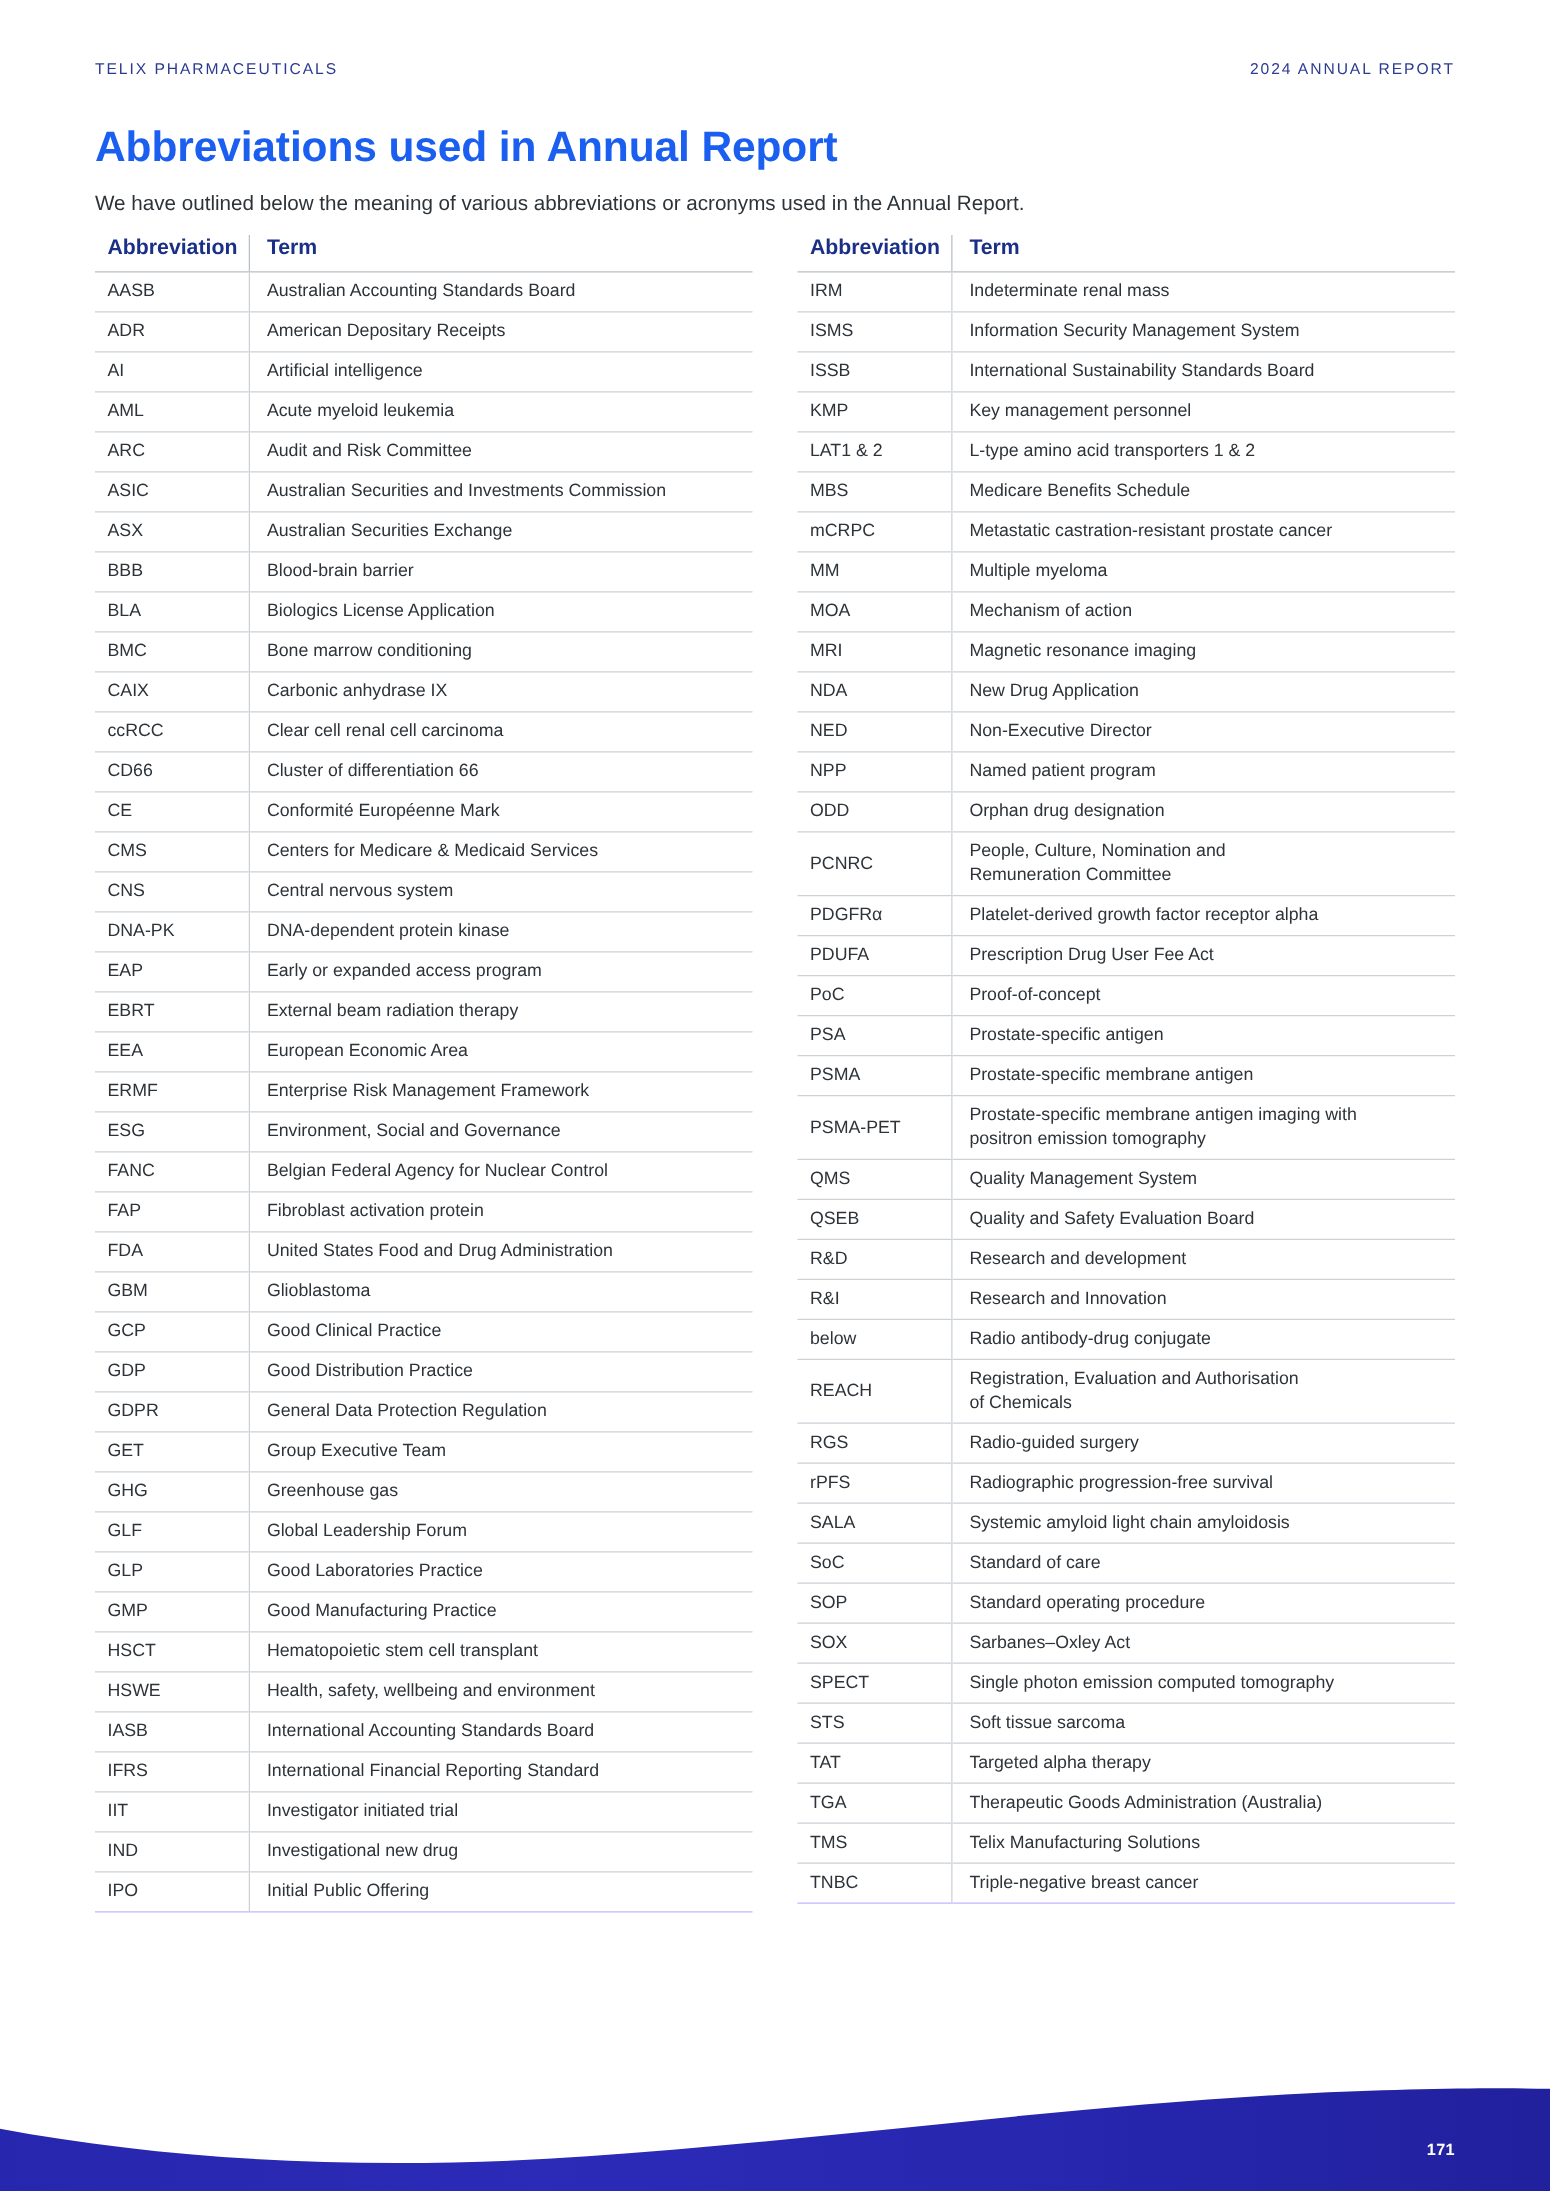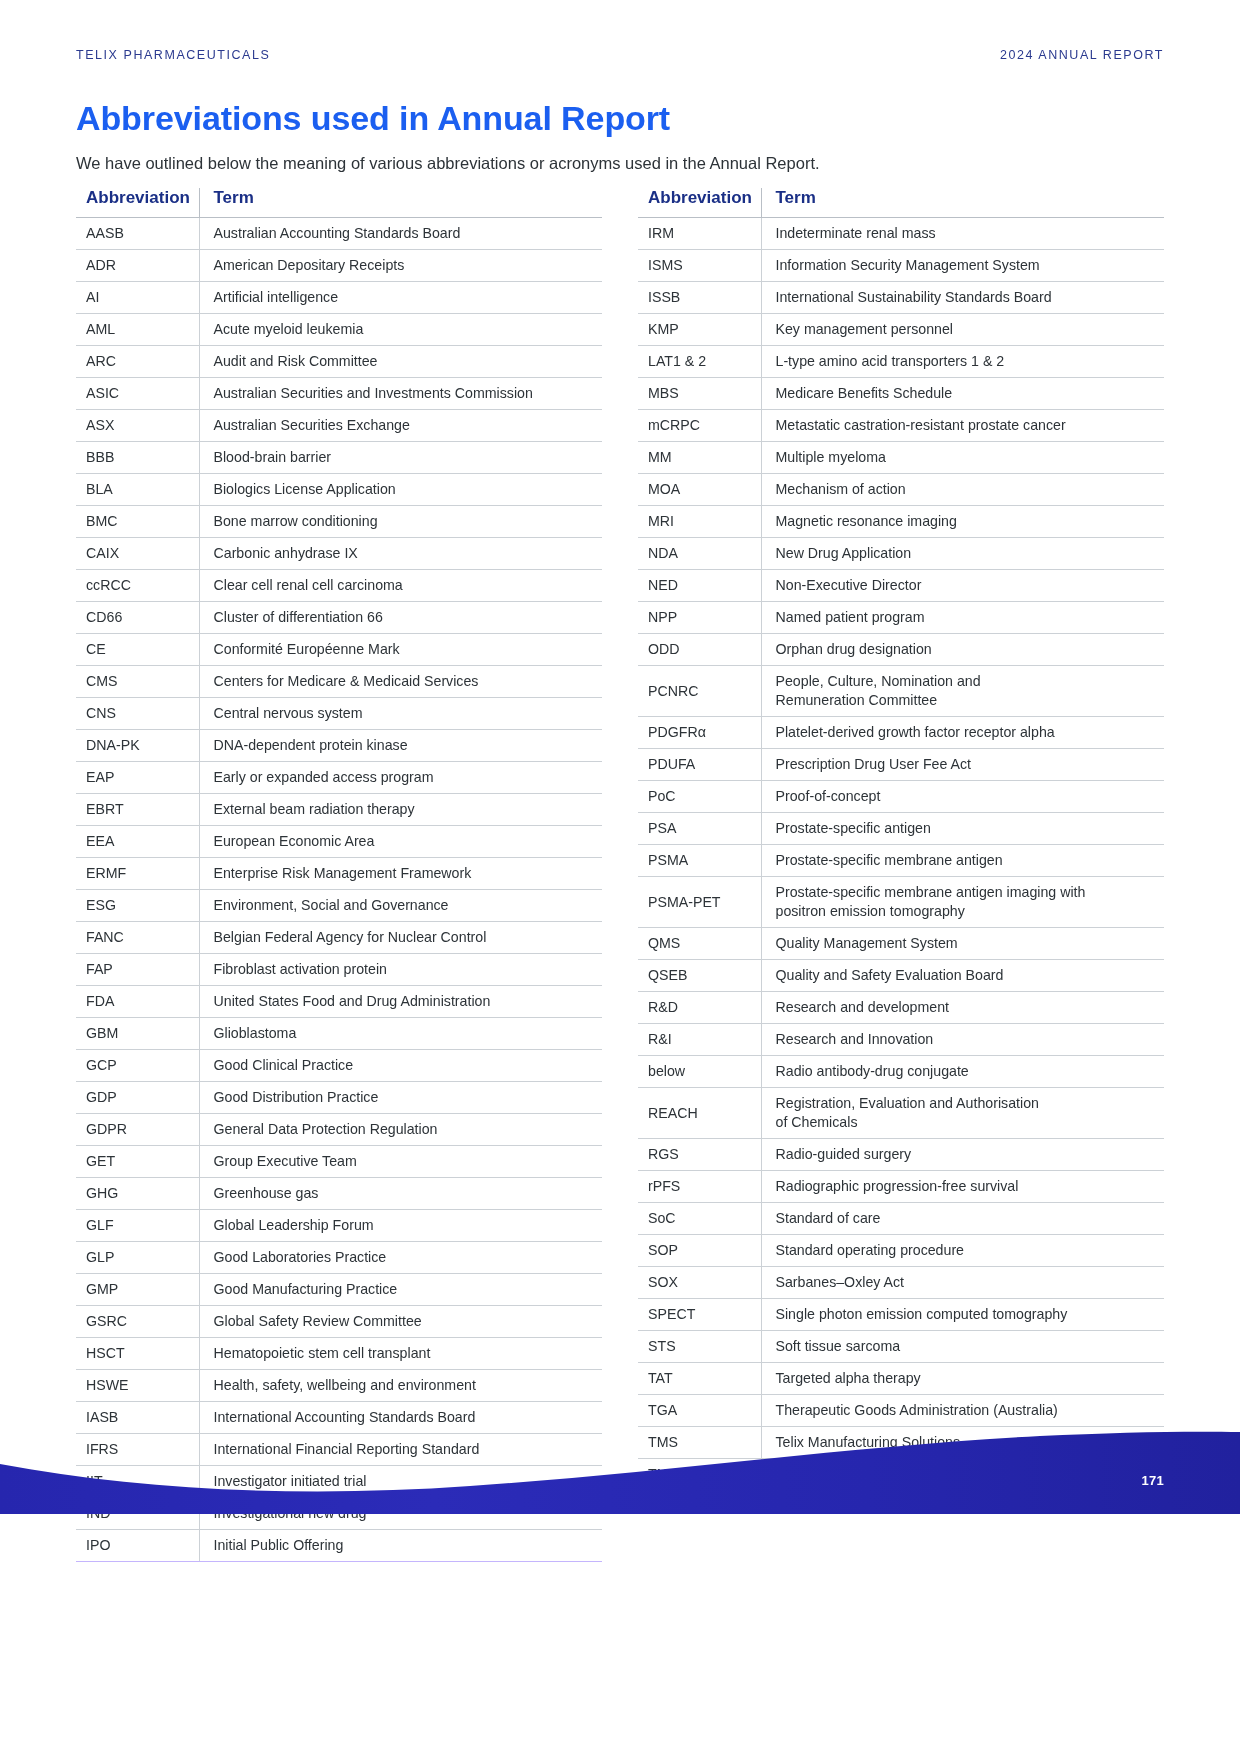--- a/index.html
+++ b/index.html
@@ -12,21 +12,21 @@
   body {
     background: #ffffff;
     font-family: "Liberation Sans", sans-serif;
     position: relative;
     overflow: hidden;
   }
 
   .page {
     position: relative;
     width: 1240px;
-    height: 1514px;
+    height: 1753px;
     padding: 0;
   }
 
   
   .running-header {
     position: absolute;
     top: 48px;
     left: 76px;
     right: 76px;
     display: flex;
@@ -377,26 +377,20 @@
                 <span class="term-line">Good Laboratories Practice</span>
               </td>
             </tr>
             <tr>
               <td class="td-abbr">GMP</td>
               <td class="td-term">
                 <span class="term-line">Good Manufacturing Practice</span>
               </td>
             </tr>
             <tr>
-              <td class="td-abbr">GSRC</td>
-              <td class="td-term">
-                <span class="term-line">Global Safety Review Committee</span>
-              </td>
-            </tr>
-            <tr>
               <td class="td-abbr">HSCT</td>
               <td class="td-term">
                 <span class="term-line">Hematopoietic stem cell transplant</span>
               </td>
             </tr>
             <tr>
               <td class="td-abbr">HSWE</td>
               <td class="td-term">
                 <span class="term-line">Health, safety, wellbeing and environment</span>
               </td>
@@ -619,20 +613,26 @@
                 <span class="term-line">Radio-guided surgery</span>
               </td>
             </tr>
             <tr>
               <td class="td-abbr">rPFS</td>
               <td class="td-term">
                 <span class="term-line">Radiographic progression-free survival</span>
               </td>
             </tr>
             <tr>
+              <td class="td-abbr">SALA</td>
+              <td class="td-term">
+                <span class="term-line">Systemic amyloid light chain amyloidosis</span>
+              </td>
+            </tr>
+            <tr>
               <td class="td-abbr">SoC</td>
               <td class="td-term">
                 <span class="term-line">Standard of care</span>
               </td>
             </tr>
             <tr>
               <td class="td-abbr">SOP</td>
               <td class="td-term">
                 <span class="term-line">Standard operating procedure</span>
               </td>

